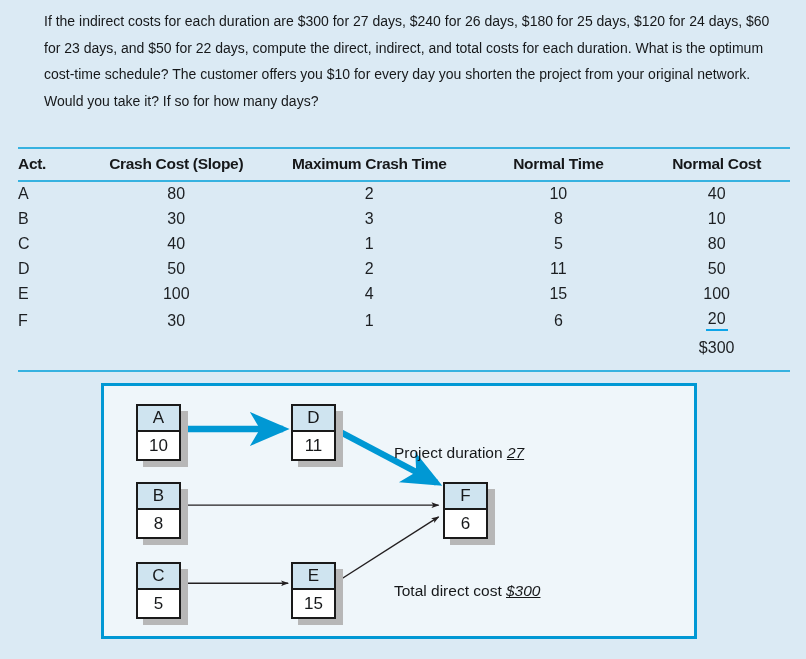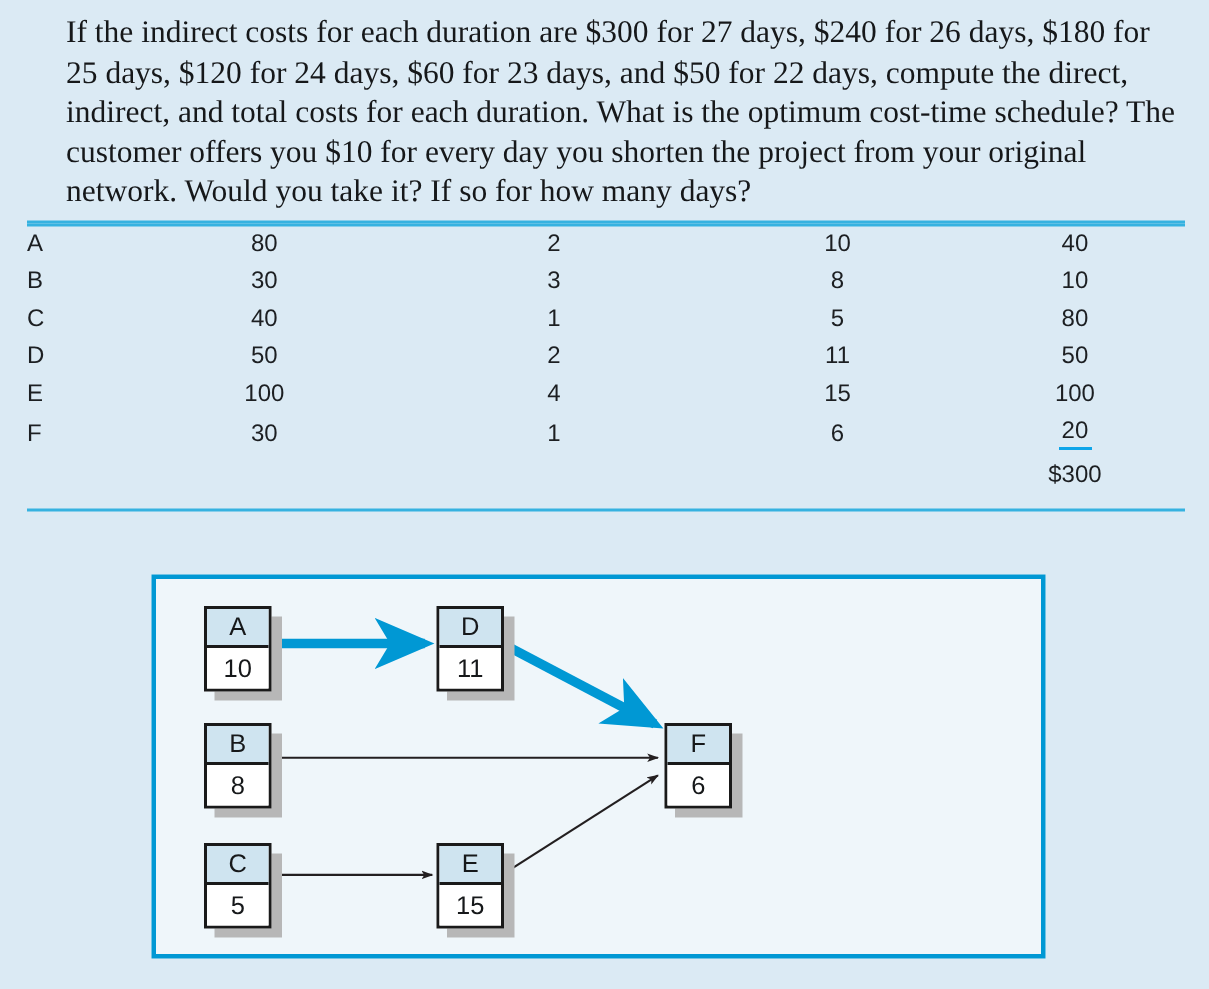--- a/index.html
+++ b/index.html
@@ -14,22 +14,22 @@
     overflow: hidden;
     position: relative;
   }
 
   
   .question {
     position: absolute;
     left: 44px;
     top: 8px;
     width: 740px;
-    font-family: Liberation Serif, serif;
-    font-size: 21px;
+    font-family: Liberation Sans, sans-serif;
+    font-size: 14px;
     line-height: 26.5px;
     color: #16181a;
     text-align: left;
   }
 
   
   .cost-table {
     position: absolute;
     left: 18px;
     top: 147px;
@@ -162,20 +162,31 @@
     text-decoration: underline;
   }
 </style>
 </head>
 <body>
 
 <div class="question">If the indirect costs for each duration are $300 for 27 days, $240 for 26 days, $180 for 25 days, $120 for 24 days, $60 for 23 days, and $50 for 22 days, compute the direct, indirect, and total costs for each duration. What is the optimum cost-time schedule? The customer offers you $10 for every day you shorten the project from your original network. Would you take it? If so for how many days?</div>
 
 <div class="cost-table">
   <div class="rule"></div>
+  <table class="acts">
+    <thead>
+      <tr>
+        <th class="col-act">Act.</th>
+        <th class="col-slope">Crash Cost (Slope)</th>
+        <th class="col-crash">Maximum Crash Time</th>
+        <th class="col-ntime">Normal Time</th>
+        <th class="col-ncost">Normal Cost</th>
+      </tr>
+    </thead>
+  </table>
   <div class="rule thin"></div>
   <table class="acts">
     <tbody>
       <tr>
         <td class="col-act">A</td>
         <td class="col-slope">80</td>
         <td class="col-crash">2</td>
         <td class="col-ntime">10</td>
         <td class="col-ncost">40</td>
       </tr>
@@ -290,15 +301,23 @@
   </div>
 
   <div class="node" style="left:187px; top:176px;">
     <div class="shadow"></div>
     <div class="boxwrap">
       <div class="head">E</div>
       <div class="body">15</div>
     </div>
   </div>
 
-
+  <div class="annot" style="left:290px; top:58px;">
+    <span>Project duration</span>
+    <span class="hl">27</span>
+  </div>
+
+  <div class="annot" style="left:290px; top:196px;">
+    <span>Total direct cost</span>
+    <span class="hl">$300</span>
+  </div>
 
 </div>
 
 </body></html>

